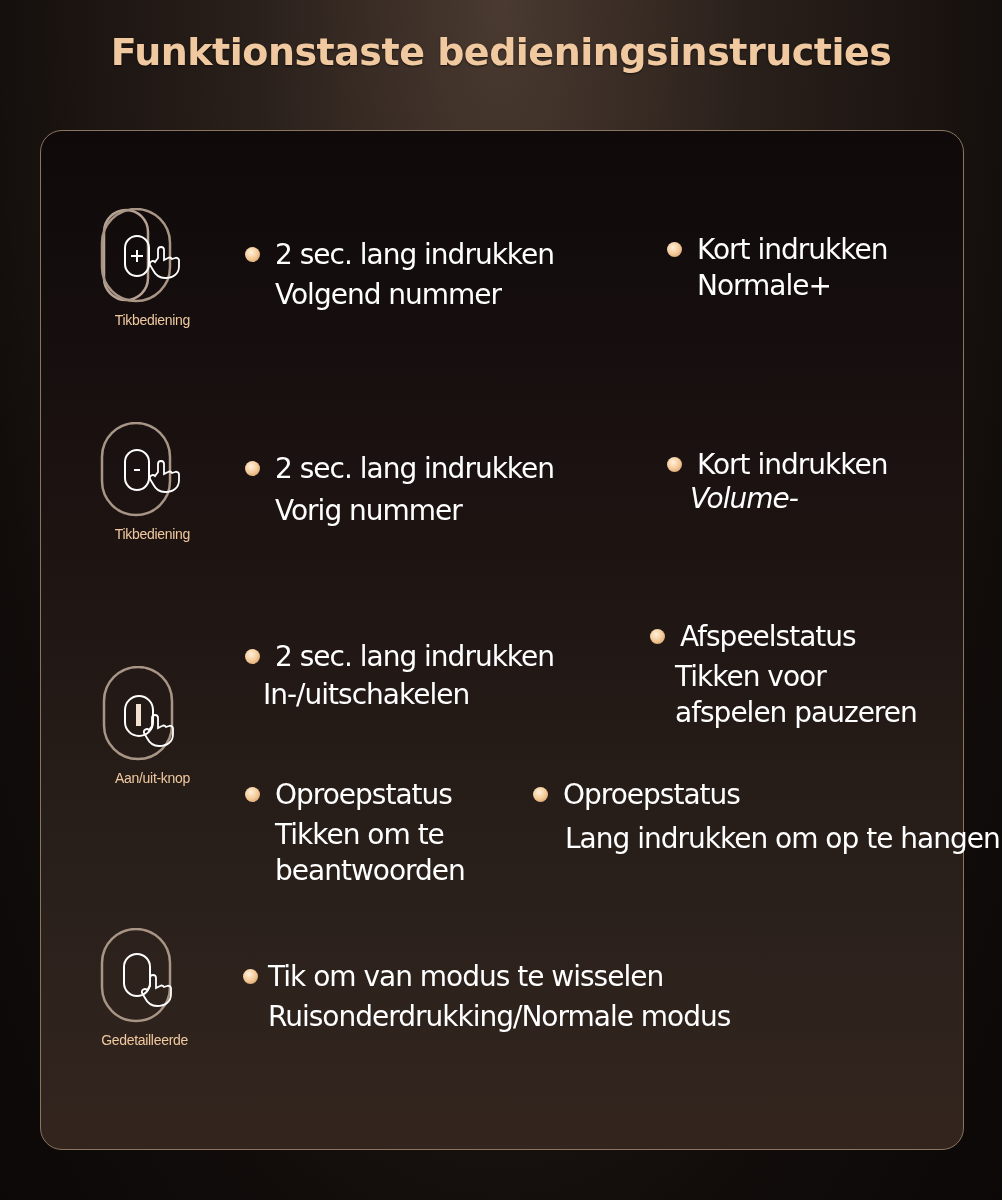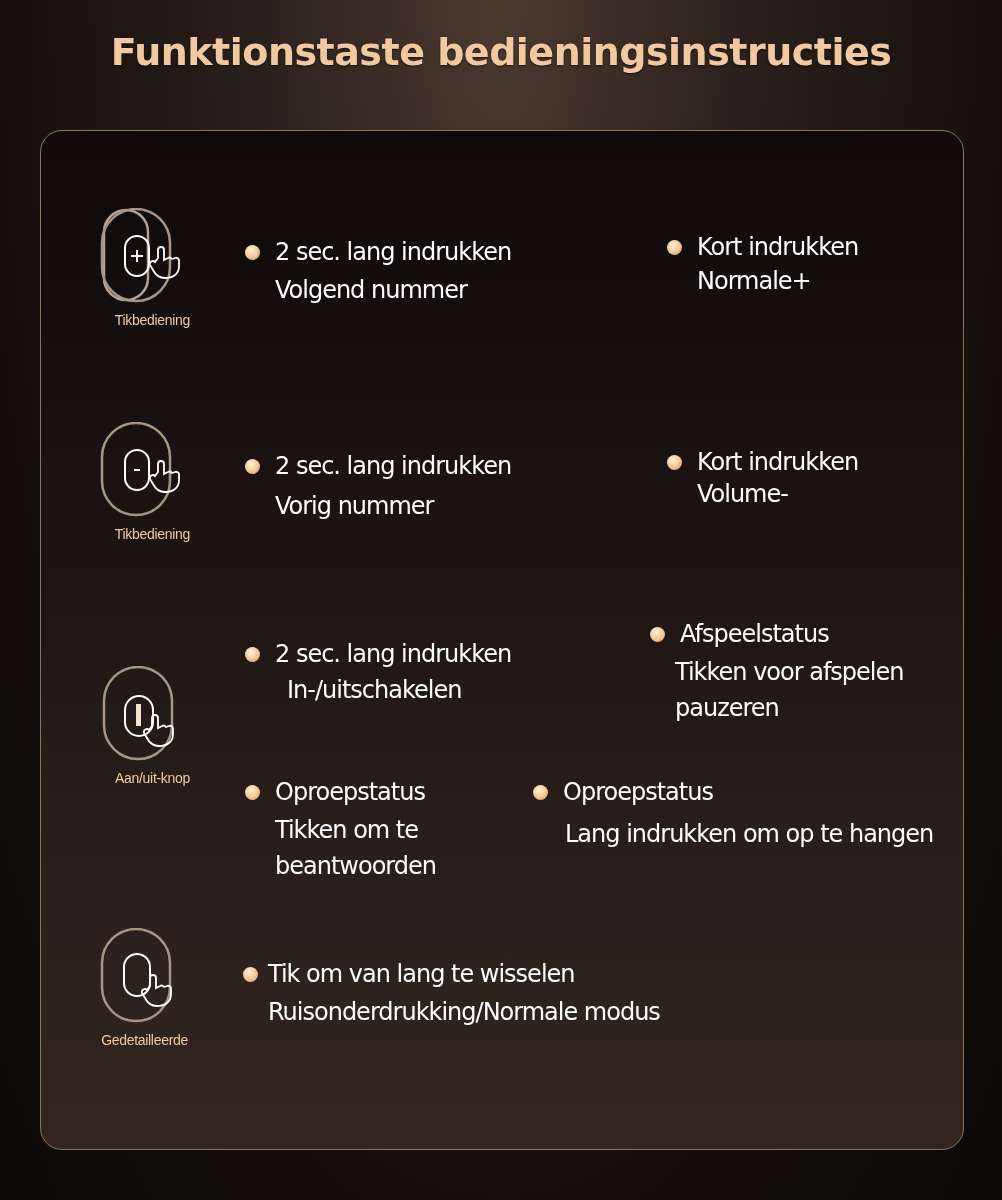--- a/index.html
+++ b/index.html
@@ -21,21 +21,21 @@
       border: 1.5px solid #8a7560; border-radius: 22px;
       background: linear-gradient(180deg, #0f090a 0%, #1d1412 40%, #2a201b 75%, #33251e 100%);
       box-sizing: border-box;
     }
     .icon-wrap { position: absolute; width: 120px; text-align: right; }
     .icon-wrap svg { display: block; margin: 0 auto; }
     .icon-label {
       display: block; margin-top: 4px; font-size: 14px; color: #f0c9a0;
       font-family: "Liberation Sans", sans-serif; letter-spacing: -0.3px;
     }
-    .item { position: absolute; color: #ffffff; font-family: "DejaVu Sans", sans-serif; font-size: 24px; letter-spacing: -1px; }
+    .item { position: absolute; color: #ffffff; font-family: "DejaVu Sans", sans-serif; font-size: 28px; letter-spacing: -1px; }
     .item .line1 { display: flex; align-items: center; }
     .dot {
       width: 15px; height: 15px; border-radius: 50%; margin-right: 15px; flex: none;
       background: radial-gradient(circle at 40% 35%, #fff1dc 0%, #f4c998 50%, #c98f58 100%);
     }
     .item .sub { display: block; margin-top: 14px; line-height: 36px; }
   </style>
 </head>
 <body>
 
@@ -85,39 +85,39 @@
       <span class="dot"></span>
       <span>2 sec. lang indrukken</span>
     </span>
   <span class="sub" style="margin-left:30px; margin-top:8px;">Vorig nummer</span>
 </div>
 <div class="item" style="left:667px; top:448px;">
   <span class="line1">
       <span class="dot"></span>
       <span>Kort indrukken</span>
     </span>
-  <span class="sub" style="margin-left:30px; margin-top:0px;">Volume-</span>
+  <span class="sub" style="margin-left:23px; margin-top:0px;font-style:italic;">Volume-</span>
 </div>
 
 <div class="icon-wrap" style="left:70px; top:666px;">
   <svg width="100" height="100" viewBox="0 0 100 100">
     <rect x="24" y="1" width="68" height="92" rx="34" fill="none" stroke="#a89585" stroke-width="2.5"></rect>
     <rect x="45" y="30" width="28" height="40" rx="14" fill="none" stroke="#ffffff" stroke-width="2"></rect>
     <rect x="56" y="38" width="5" height="22" fill="#f2e2cf"></rect>
     <path d="M72 60 v-8 a3 3 0 0 1 6 0 v10 l4 -2 a3 3 0 0 1 4 1 l3 -1 a3 3 0 0 1 4 2 v6 c0 8 -6 12 -14 12 c-6 0 -10 -4 -12 -8 l-3 -5 a3 3 0 0 1 5 -3 z" fill="none" stroke="#ffffff" stroke-width="1.8"></path>
   </svg>
   <span class="icon-label">Aan/uit-knop</span>
 </div>
 
 <div class="item" style="left:245px; top:640px;">
   <span class="line1">
       <span class="dot"></span>
       <span>2 sec. lang indrukken</span>
     </span>
-  <span class="sub" style="margin-left:42px; margin-top:4px;">In-/uitschakelen</span>
+  <span class="sub" style="margin-left:18px; margin-top:4px;">In-/uitschakelen</span>
 </div>
 <div class="item" style="left:650px; top:620px;">
   <span class="line1">
       <span class="dot"></span>
       <span>Afspeelstatus</span>
     </span>
   <span class="sub" style="margin-left:25px; margin-top:6px; width:250px;">Tikken voor afspelen pauzeren</span>
 </div>
 <div class="item" style="left:245px; top:778px;">
   <span class="line1">
@@ -139,16 +139,16 @@
     <rect x="24" y="1" width="68" height="92" rx="34" fill="none" stroke="#a89585" stroke-width="2.5"></rect>
     <rect x="46" y="26" width="26" height="42" rx="13" fill="none" stroke="#ffffff" stroke-width="2"></rect>
     <path d="M72 58 v-8 a3 3 0 0 1 6 0 v10 l4 -2 a3 3 0 0 1 4 1 l3 -1 a3 3 0 0 1 4 2 v6 c0 8 -6 12 -14 12 c-6 0 -10 -4 -12 -8 l-3 -5 a3 3 0 0 1 5 -3 z" fill="none" stroke="#ffffff" stroke-width="1.8"></path>
   </svg>
   <span class="icon-label">Gedetailleerde</span>
 </div>
 
 <div class="item" style="left:243px; top:960px;">
   <span class="line1">
       <span class="dot" style="margin-right:10px;"></span>
-      <span>Tik om van lang te wisselen</span>
+      <span>Tik om van modus te wisselen</span>
     </span>
   <span class="sub" style="margin-left:25px; margin-top:6px;">Ruisonderdrukking/Normale modus</span>
 </div>
 
 </body></html>

